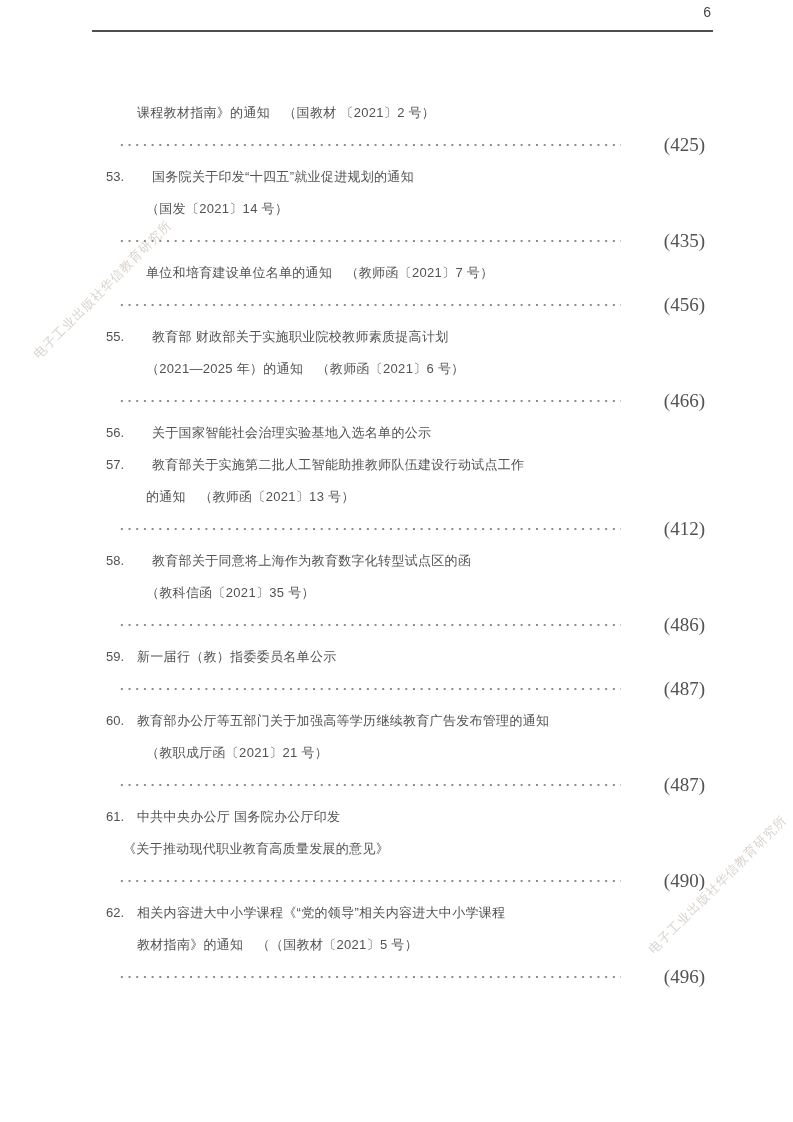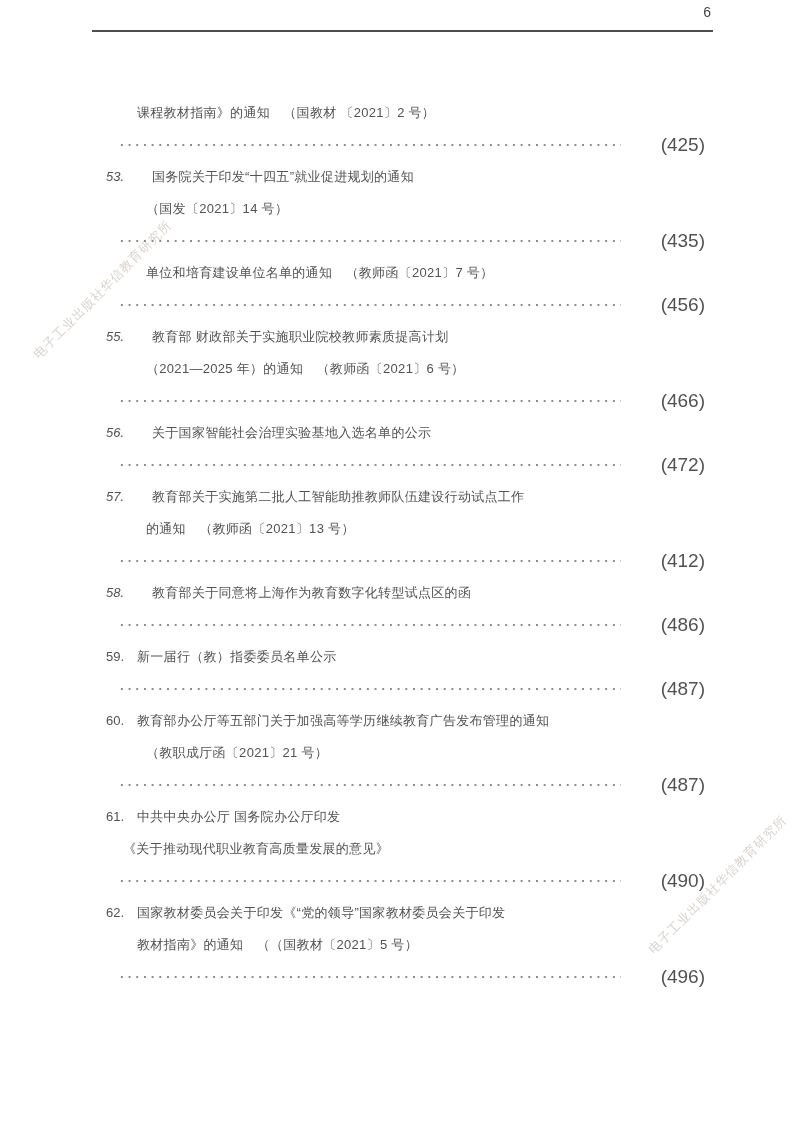--- a/index.html
+++ b/index.html
@@ -21,28 +21,28 @@
   }
   .rule { border-top:2px solid #4e4e4e; height:0; }
   .content { margin-top:65px; }
   .t-row {
     height:32px; line-height:32px;
     font-size:13px; letter-spacing:0.3px;
     white-space:nowrap; overflow:visible;
   }
   .t-row.first { padding-left:14px; }
   .num { display:inline-block; letter-spacing:0; }
-  .num.wide   { width:46px;font-style:italic; }
+  .num.wide   { width:46px; }
   .num.narrow { width:31px; }
   .ind-a { padding-left:45px; }
   .ind-b { padding-left:54px; }
   .ind-c { padding-left:31px; }
   .leader {
     display:flex; align-items:center;
-    height:32px; padding-left:26px;
+    height:32px; padding-left:26px;font-family:Liberation Serif, serif;
   }
   .dots {
     flex:1; height:32px;
     background-image:radial-gradient(circle, #8a8a8a 1.15px, rgba(0,0,0,0) 1.5px);
     background-size:7.7px 32px;
     background-repeat:repeat-x;
     background-position:left center;
   }
   .pg {
     width:72px; flex:none;
@@ -105,37 +105,34 @@
         <div class="t-row first"><span class="num wide">55.</span><span>教育部 财政部关于实施职业院校教师素质提高计划</span></div>
         <div class="t-row ind-b">（2021—2025 年）的通知　（教师函〔2021〕6 号）</div>
         <div class="leader">
           <div class="dots"></div>
           <span class="pg">(466)</span>
         </div>
       </div>
 
       <div class="entry">
         <div class="t-row first"><span class="num wide">56.</span><span>关于国家智能社会治理实验基地入选名单的公示</span></div>
-        <div class="leader">
-          <div class="dots"></div>
-          <span class="pg">(472)</span>
-        </div>
       </div>
 
       <div class="entry">
         <div class="t-row first"><span class="num wide">57.</span><span>教育部关于实施第二批人工智能助推教师队伍建设行动试点工作</span></div>
         <div class="t-row ind-b">的通知　（教师函〔2021〕13 号）</div>
         <div class="leader">
           <div class="dots"></div>
           <span class="pg">(412)</span>
         </div>
       </div>
 
       <div class="entry">
         <div class="t-row first"><span class="num wide">58.</span><span>教育部关于同意将上海作为教育数字化转型试点区的函</span></div>
+        <div class="t-row ind-b">（教科信函〔2021〕35 号）</div>
         <div class="leader">
           <div class="dots"></div>
           <span class="pg">(486)</span>
         </div>
       </div>
 
       <div class="entry">
         <div class="t-row first"><span class="num narrow">59.</span><span>新一届行（教）指委委员名单公示</span></div>
         <div class="leader">
           <div class="dots"></div>
@@ -155,21 +152,21 @@
       <div class="entry">
         <div class="t-row first"><span class="num narrow">61.</span><span>中共中央办公厅 国务院办公厅印发</span></div>
         <div class="t-row ind-c">《关于推动现代职业教育高质量发展的意见》</div>
         <div class="leader">
           <div class="dots"></div>
           <span class="pg">(490)</span>
         </div>
       </div>
 
       <div class="entry">
-        <div class="t-row first"><span class="num narrow">62.</span><span>国家教材委员会关于印发《“党的领导”国家教材委员会关于印发</span></div>
+        <div class="t-row first"><span class="num narrow">62.</span><span>相关内容进大中小学课程《“党的领导”相关内容进大中小学课程</span></div>
         <div class="t-row ind-a">教材指南》的通知　（（国教材〔2021〕5 号）</div>
         <div class="leader">
           <div class="dots"></div>
           <span class="pg">(496)</span>
         </div>
       </div>
 
     </div>
   </div>
 </div>

